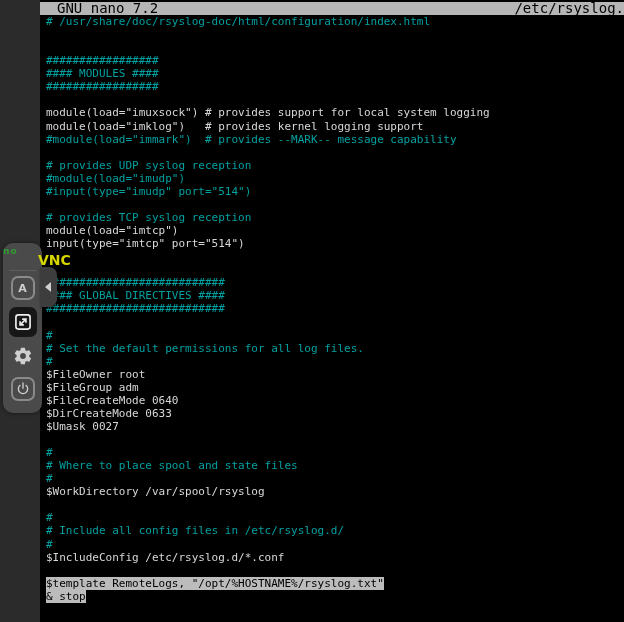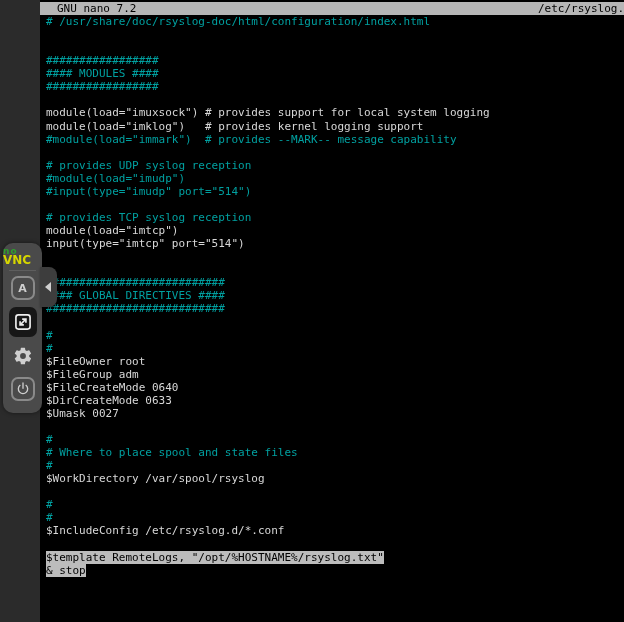--- a/index.html
+++ b/index.html
@@ -1,34 +1,34 @@
 <!DOCTYPE html>
 <html style="--term-bg: #000000; --txt: #d8d8d8; --comment: #00a0a0; --title-bg: #b6b6b6; --sel-bg: #bcbcbc; --logo-green: #2f9e2f; --logo-yellow: #d6d600;"><head>
 <meta charset="utf-8">
 <style>
   html,body{margin:0;padding:0;background:#2b2b2b;}
   .screen{position:relative;width:624px;height:622px;background:#2b2b2b;overflow:hidden;
           font-family:"DejaVu Sans Mono",monospace;}
   
   .terminal{position:absolute;left:40px;top:0;width:584px;height:622px;background:var(--term-bg,#000);}
   .titlebar{position:absolute;left:0;top:2px;width:100%;height:13px;background:var(--title-bg,#b6b6b6);
-            color:#000;font-size:11px;line-height:13px;white-space:nowrap;}
+            color:#000;font-size:14px;line-height:13px;white-space:nowrap;}
   .titlebar .app{position:absolute;left:17px;top:0;}
   .titlebar .file{position:absolute;right:0;top:0;}
   .lines{position:absolute;left:6px;top:15px;right:0;bottom:0;overflow:hidden;}
   .line{height:13.07px;line-height:13.07px;font-size:11px;white-space:pre;color:var(--txt,#d8d8d8);}
   .line.comment{color:var(--comment,#00a0a0);}
   .line.selected span{background:var(--sel-bg,#bcbcbc);color:#000;}
   
   .vnc-panel{position:absolute;left:3px;top:243px;width:39px;height:170px;background:#4a4a4a;
              border-radius:10px;box-shadow:0 0 4px rgba(0,0,0,.5);}
   .logo{width:100%;padding-top:4px;font-family:"DejaVu Sans",sans-serif;
         font-weight:bold;line-height:9px;}
   .logo .no{color:var(--logo-green,#2f9e2f);font-size:9px;letter-spacing:1px;}
-  .logo .vnc{color:var(--logo-yellow,#d6d600);font-size:12px;}
+  .logo .vnc{color:var(--logo-yellow,#d6d600);font-size:14px;margin-left:35px;}
   .pdivider{height:1px;background:#5e5e5e;margin:5px 6px 0 6px;}
   .vbtn{position:absolute;left:50%;transform:translateX(-50%);display:flex;align-items:center;
         justify-content:center;background:transparent;border:2px solid #8a8a8a;border-radius:7px;
         width:24px;height:24px;padding:0;cursor:pointer;color:#cfcfcf;}
   .vbtn.kb{top:33px;font-family:"DejaVu Sans",sans-serif;font-weight:bold;font-size:11px;}
   .vbtn.fs{top:64px;width:28px;height:30px;background:#171717;border:none;border-radius:7px;}
   .vbtn.gear{top:101px;border:none;}
   .vbtn.pwr{top:134px;}
   .handle{position:absolute;left:40px;top:267px;width:17px;height:40px;background:#3d3d3d;
           border-radius:0 8px 8px 0;box-shadow:1px 1px 3px rgba(0,0,0,.6);cursor:pointer;}
@@ -66,33 +66,35 @@
         <div class="line comment"># provides TCP syslog reception</div>
         <div class="line code">module(load="imtcp")</div>
         <div class="line code">input(type="imtcp" port="514")</div>
         <div class="line blank"></div>
         <div class="line blank"></div>
         <div class="line comment">###########################</div>
         <div class="line comment">#### GLOBAL DIRECTIVES ####</div>
         <div class="line comment">###########################</div>
         <div class="line blank"></div>
         <div class="line comment">#</div>
+        <div class="line comment"># Set the default permissions for all log files.</div>
         <div class="line comment">#</div>
         <div class="line code">$FileOwner root</div>
         <div class="line code">$FileGroup adm</div>
         <div class="line code">$FileCreateMode 0640</div>
         <div class="line code">$DirCreateMode 0633</div>
         <div class="line code">$Umask 0027</div>
         <div class="line blank"></div>
         <div class="line comment">#</div>
         <div class="line comment"># Where to place spool and state files</div>
         <div class="line comment">#</div>
         <div class="line code">$WorkDirectory /var/spool/rsyslog</div>
         <div class="line blank"></div>
         <div class="line comment">#</div>
+        <div class="line comment"># Include all config files in /etc/rsyslog.d/</div>
         <div class="line comment">#</div>
         <div class="line code">$IncludeConfig /etc/rsyslog.d/*.conf</div>
         <div class="line blank"></div>
         <div class="line selected"><span>$template RemoteLogs, "/opt/%HOSTNAME%/rsyslog.txt"</span></div>
         <div class="line selected"><span>&amp; stop</span></div>
       </div>
   </div>
 
   <div class="vnc-panel">
     <div class="logo">

